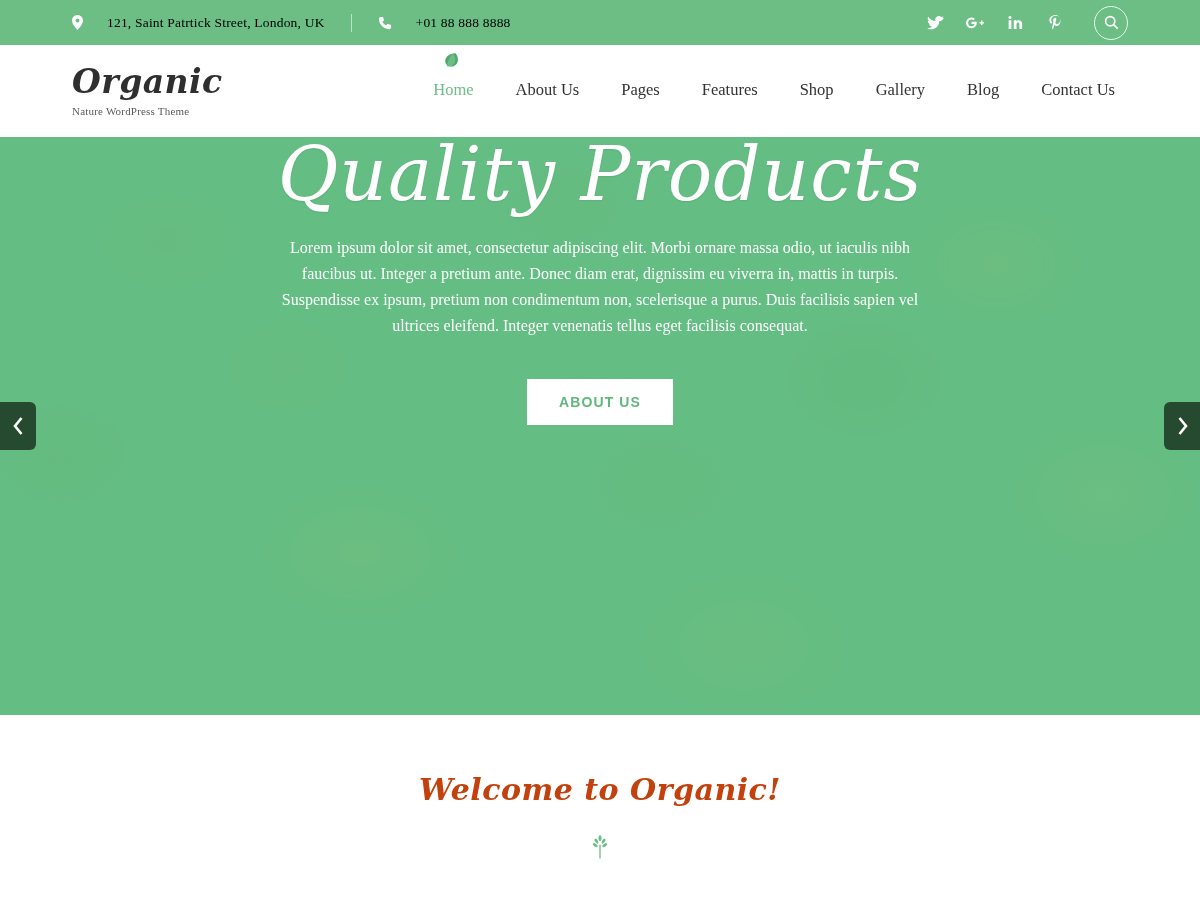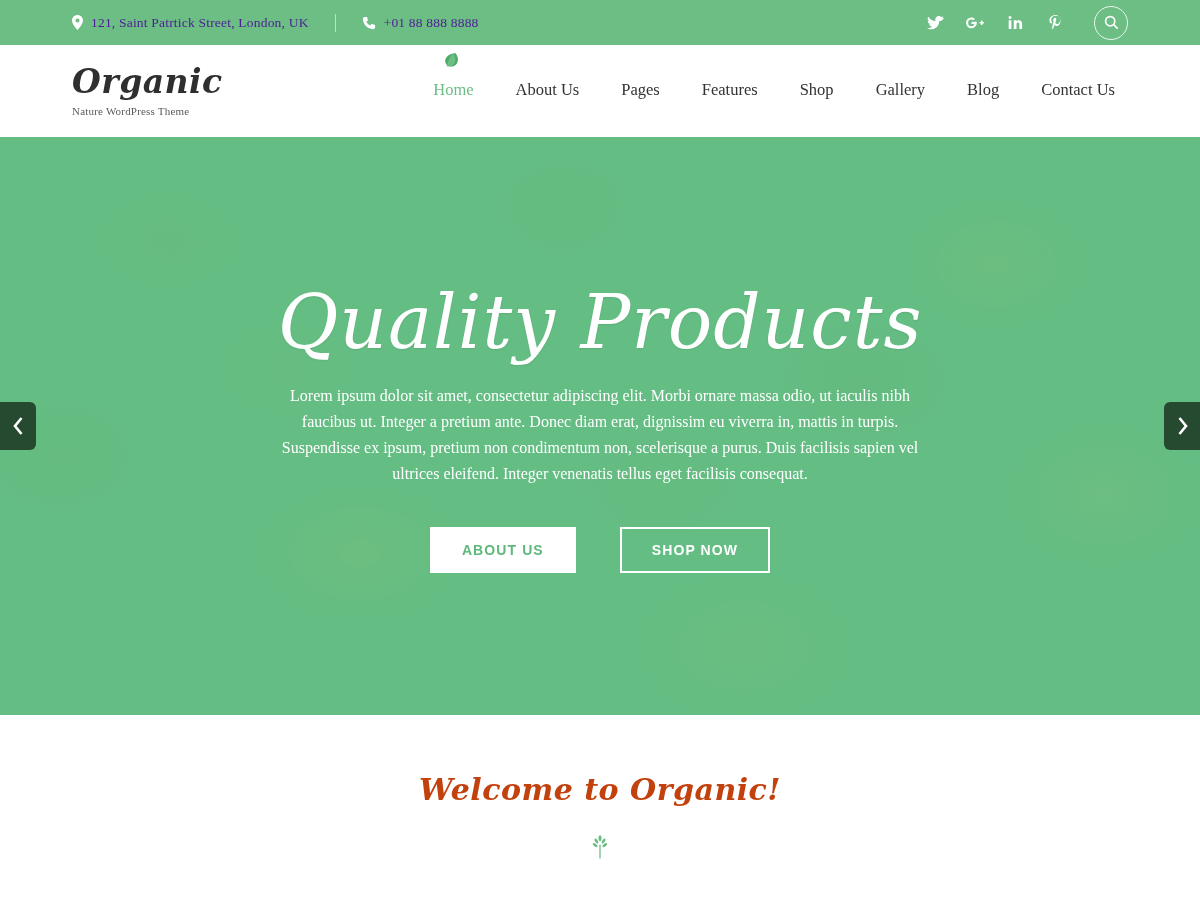--- a/index.html
+++ b/index.html
@@ -27,22 +27,22 @@
   }
   .topbar-left {
     display: flex;
     align-items: center;
     font-size: 13.5px;
     letter-spacing: 0.2px;
   }
   .tb-item {
     display: flex;
     align-items: center;
-    gap: 8px;
-    color: #4c1d95;
+    gap: 24px;
+    color: #000000;
     white-space: nowrap;
     font-family: Liberation Serif, serif;
   }
   .tb-sep {
     width: 1px;
     height: 18px;
     background: rgba(255,255,255,0.55);
     margin: 0 26px;
   }
   .tb-icon { display: inline-flex; align-items: center; justify-content: center; }
@@ -170,21 +170,20 @@
   }
 
   .hero-content {
     position: relative;
     z-index: 3;
     height: 100%;
     display: flex;
     flex-direction: column;
     align-items: center;
     justify-content: flex-start;
-    padding-top: 148px;
     text-align: center;
     border-radius: 11px;
   }
   .hero-title {
     font-family: "DejaVu Serif", serif;
     font-style: italic;
     font-weight: 400;
     font-size: 74px;
     color: #ffffff;
     line-height: 1;
@@ -380,21 +379,20 @@
     <svg width="13" height="20" viewBox="0 0 13 20">
         <polyline points="3.5,2 10,10 3.5,18"></polyline>
       </svg>
   </div>
 
   <div class="hero-content">
     <h1 class="hero-title">Quality Products</h1>
     <p class="hero-text">Lorem ipsum dolor sit amet, consectetur adipiscing elit. Morbi ornare massa odio, ut iaculis nibh faucibus ut. Integer a pretium ante. Donec diam erat, dignissim eu viverra in, mattis in turpis. Suspendisse ex ipsum, pretium non condimentum non, scelerisque a purus. Duis facilisis sapien vel ultrices eleifend. Integer venenatis tellus eget facilisis consequat.</p>
     <div class="hero-buttons">
       <div class="btn btn-solid">ABOUT US</div>
-      <div class="btn btn-outline">SHOP NOW</div>
     </div>
   </div>
 </section>
 
 <section class="welcome">
   <div class="welcome-script">Welcome to Organic!</div>
   <div class="divider">
 
     <div class="divider-leaf">
       <svg width="22" height="24" viewBox="0 0 22 24">

